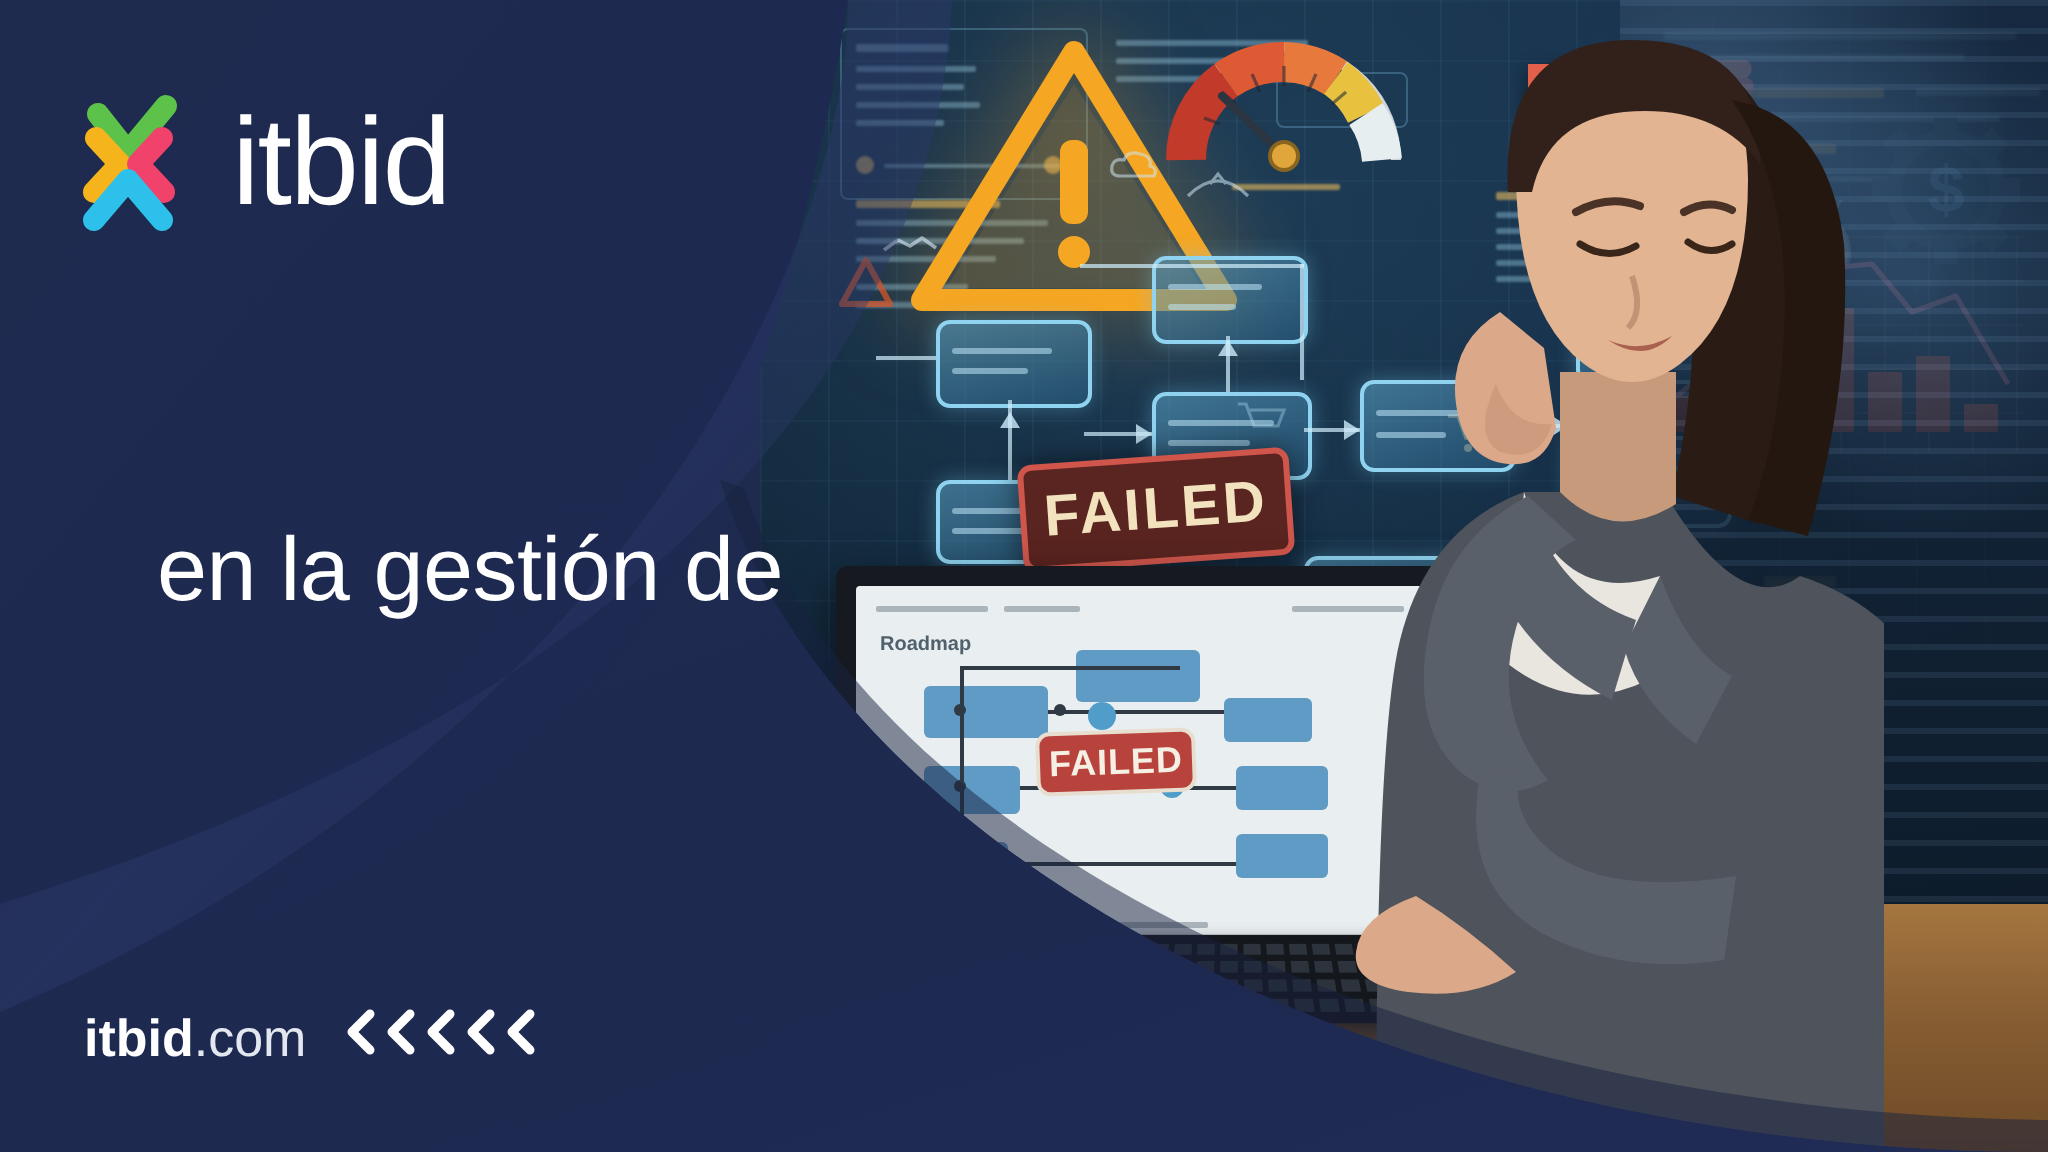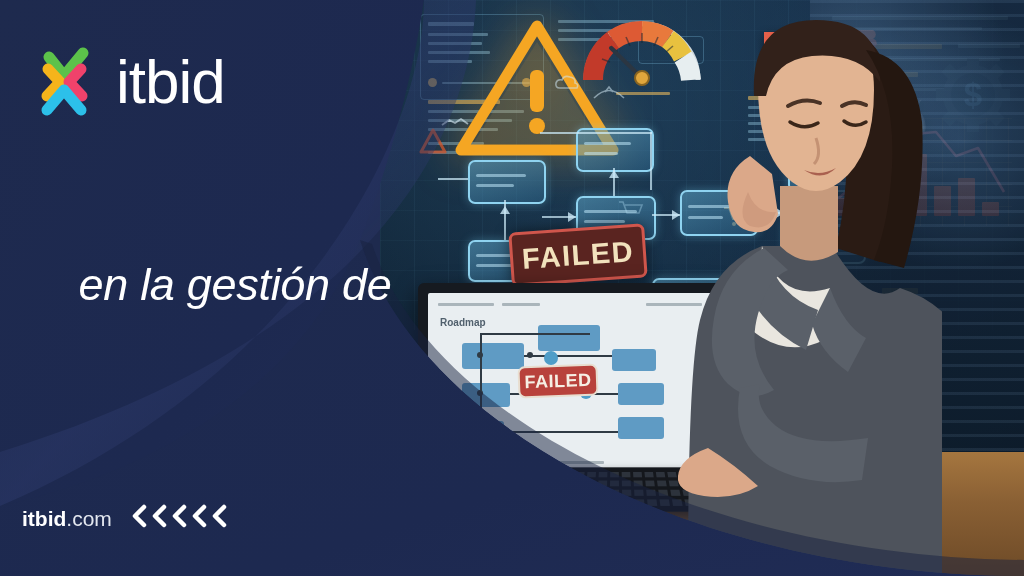--- a/index.html
+++ b/index.html
@@ -133,24 +133,24 @@
   
   .swoosh{position:absolute;left:0;top:0;width:1024px;height:576px;}
 
   
   .logo{position:absolute;left:28px;top:42px;width:280px;height:80px;display:flex;align-items:center;gap:16px;}
   .logo-mark{width:72px;height:72px;flex:none;}
   .logo-word{font-size:62px;color:#ffffff;font-weight:400;letter-spacing:-1px;line-height:1;}
 
   .headline{position:absolute;left:0;top:258px;width:470px;text-align:center;color:#fff;}
   .hl1{font-size:45px;font-weight:700;letter-spacing:-.5px;line-height:1.22;}
-  .hl2,.hl3{font-size:45px;font-weight:300;letter-spacing:-.3px;line-height:1.22;font-style:italic;}
+  .hl2,.hl3{font-size:45px;font-weight:300;letter-spacing:-.3px;line-height:1.22;}
 
   .footer{position:absolute;left:22px;top:503px;display:flex;align-items:center;gap:18px;}
-  .fw{font-size:21px;color:#fff;line-height:1;}
+  .fw{font-size:26px;color:#fff;line-height:1;margin-left:20px;}
   .fw b{font-weight:700;}
   .fw span{font-weight:400;color:#e3e7ef;}
   .chevs{display:flex;align-items:center;gap:2px;}
 </style>
 </head>
 <body>
 
 <div class="stage">
 
   <div class="photo">

